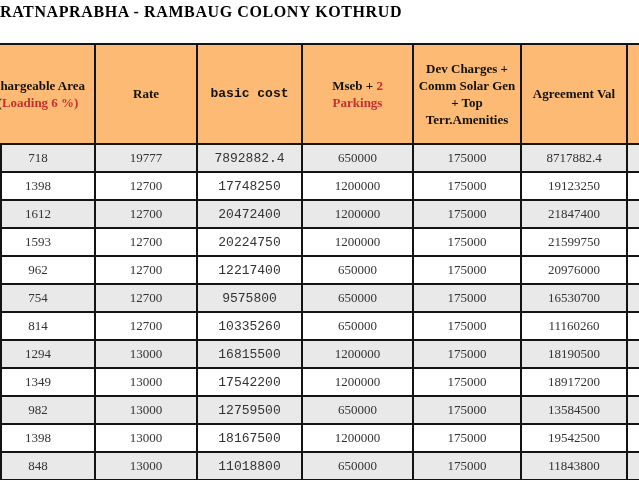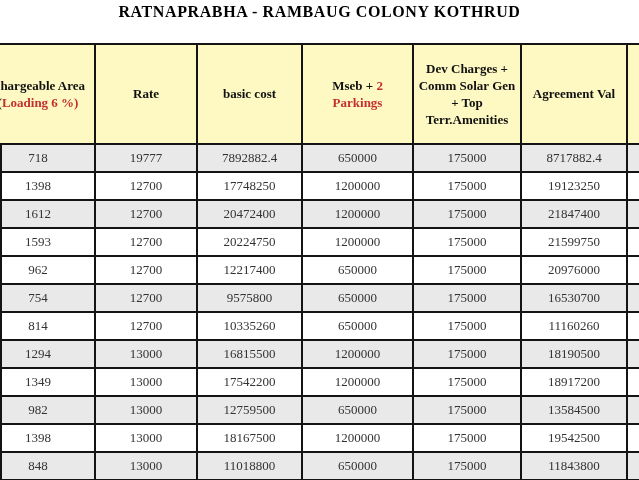--- a/index.html
+++ b/index.html
@@ -13,21 +13,21 @@
     height: 480px;
     overflow: hidden;
     background: #ffffff;
     font-family: "Liberation Serif", "DejaVu Serif", serif;
   }
   .title {
     position: absolute;
     top: 3px;
     left: 0;
     right: 0;
-    text-align: center;
+    text-align: left;
     font-size: 16px;
     font-weight: bold;
     letter-spacing: 0.6px;
     color: #000000;
     white-space: nowrap;
   }
   .table-wrap {
     position: absolute;
     left: -20px;
     top: 43px;
@@ -44,33 +44,33 @@
     vertical-align: middle;
     overflow: hidden;
   }
   .cost-table th {
     height: 94px;
     padding: 2px 3px;
     font-size: 13px;
     font-weight: bold;
     line-height: 1.32;
     color: #111111;
-    background: #fef9c3;
+    background: #fdba74;
   }
   .cost-table td {
     height: 26px;
     padding: 0 2px;
     font-size: 13px;
     color: #333333;
     background: #ffffff;
   }
   .cost-table tr.shaded td { background: #e9e9e9; }
   .col1 { width: 106px; }
   .col2 { width: 94px; }
-  .col3 { width: 97px; }
+  .col3 { width: 97px; font-family: Liberation Mono, monospace; }
   .col4 { width: 103px; }
   .col5 { width: 100px; }
   .col6 { width: 102px; margin-left: 36px; }
   .col7 { width: 112px; }
   th.col6 { white-space: nowrap; padding-left: 1px; padding-right: 1px; }
   td.col7, th.col7 {
     text-align: right;
     padding-right: 56px;
   }
   .hred { color: #c23130; }

